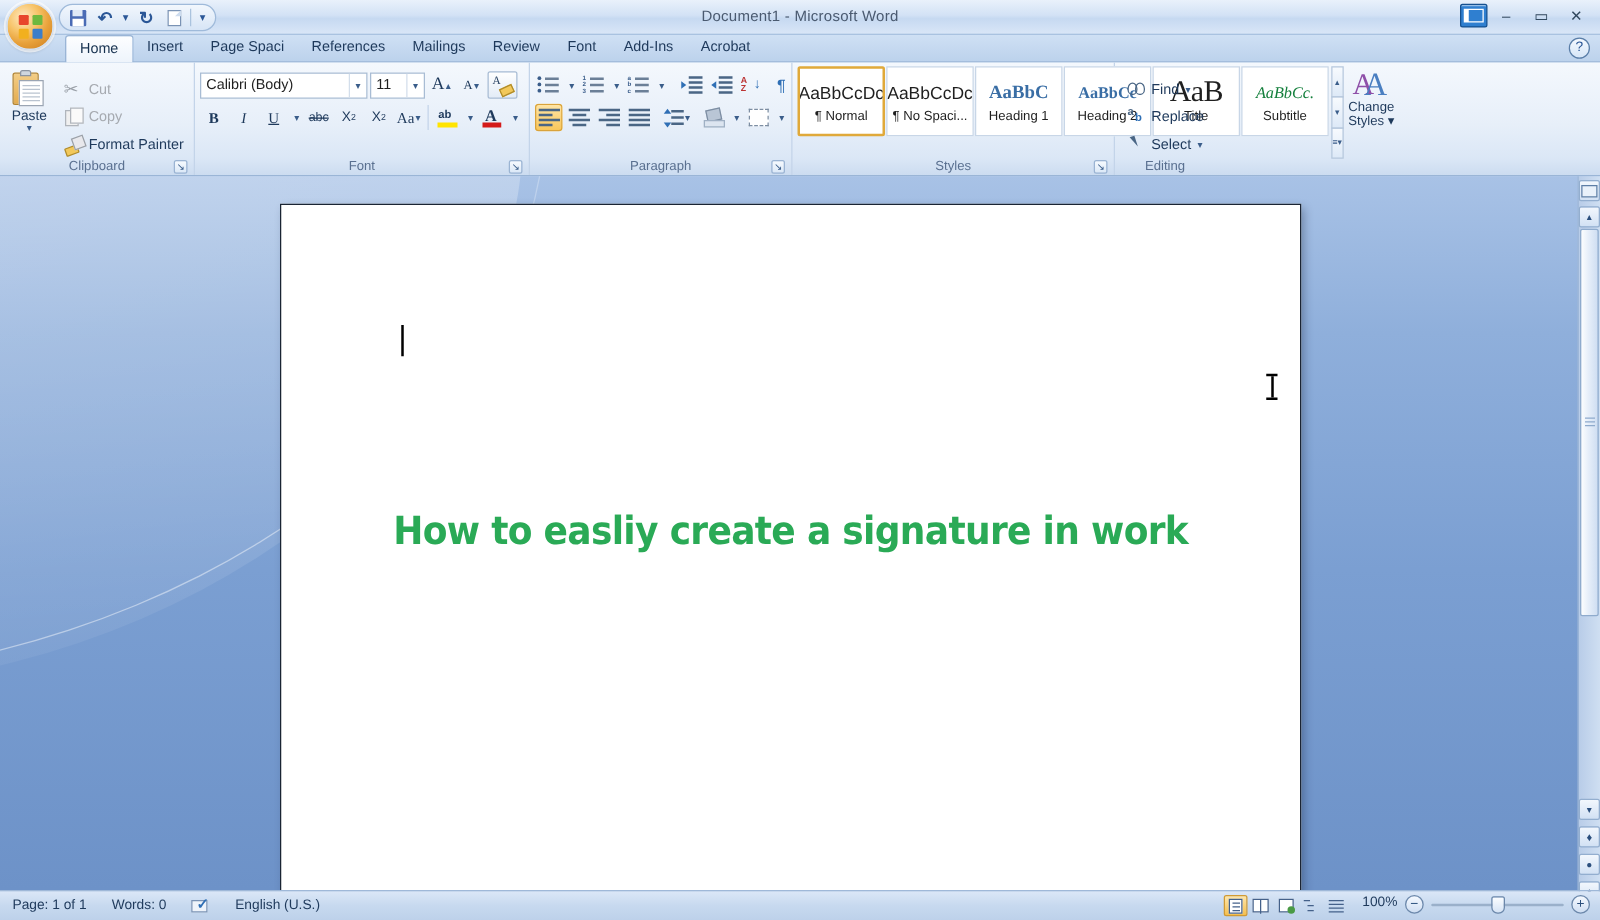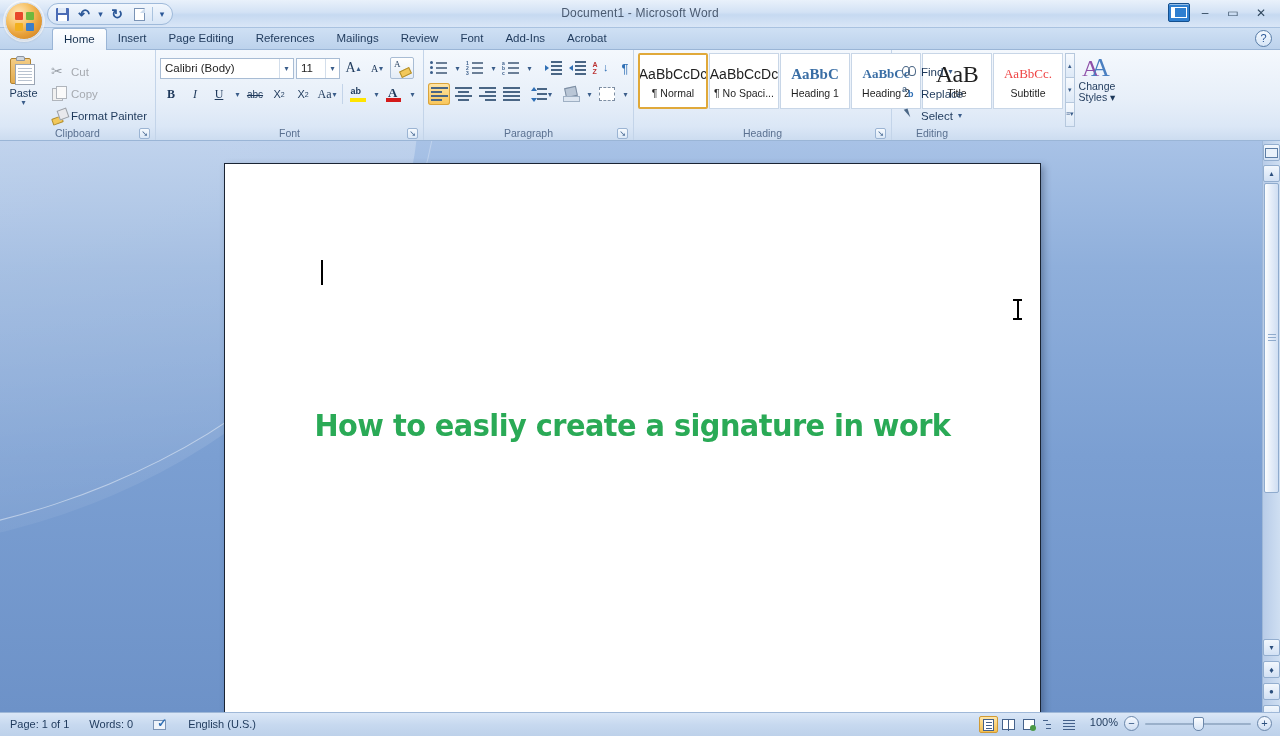--- a/index.html
+++ b/index.html
@@ -256,21 +256,21 @@
   .style-card {
     width: 70px; height: 56px; background: #fff; border: 1px solid #c8d6e7;
     margin-right: 1px; display: flex; flex-direction: column;
     align-items: center; justify-content: center; overflow: hidden;
   }
   .style-card.sel { border: 2px solid #e0a93a; box-shadow: 0 0 0 1px #fff inset; border-radius: 2px; }
   .sc-sample { font-size: 14px; color: #1f1f1f; white-space: nowrap; line-height: 20px; text-align: right; }
   .sc-name { font-size: 10.5px; color: #1f1f1f; white-space: nowrap; margin-top: 3px; }
   .sc-sample.h { color: #3a6ea5; font-weight: bold; font-family: "Liberation Serif", serif; font-size: 15px; }
   .sc-sample.t { color: #1f1f1f; font-family: "Liberation Serif", serif; font-size: 24px; letter-spacing: -.5px; }
-  .sc-sample.s { color: #ef4444; font-family: "Liberation Serif", serif; font-size: 13px; }
+  .sc-sample.s { color: #15803d; font-style: italic; font-family: "Liberation Serif", serif; font-size: 13px; }
   .gallery-scroll { display: flex; flex-direction: column; width: 15px; margin-left: 1px; }
   .gs-btn {
     flex: 1; border: 1px solid #b6c8dd; background: linear-gradient(to bottom,#f7fafe,#dde9f7);
     font-size: 7px; color: #3a5d8a; display: flex; align-items: center; justify-content: center;
     margin-bottom: -1px;
   }
   .change-styles {
     width: 56px; display: flex; flex-direction: column; align-items: center;
     padding-top: 2px; margin-left: 4px; border-radius: 3px;
   }
@@ -473,21 +473,21 @@
       </div>
     <div class="qat-sep"></div>
     <div class="qat-btn" style="width:12px">
         <span class="qat-drop">▾</span>
       </div>
   </div>
 
   <div id="tabstrip">
     <div class="tab active">Home</div>
     <div class="tab">Insert</div>
-    <div class="tab">Page Editing</div>
+    <div class="tab">Page Spaci</div>
     <div class="tab">References</div>
     <div class="tab">Mailings</div>
     <div class="tab">Review</div>
     <div class="tab">Font</div>
     <div class="tab">Add-Ins</div>
     <div class="tab">Acrobat</div>
     <div class="help-btn">?</div>
   </div>
 
   <div id="ribbon">
@@ -773,21 +773,21 @@
         <div class="change-styles">
           <span class="cs-ico">
               <span class="a1">A</span>
               <span class="a2">A</span>
             </span>
           <span class="cs-text">Change</span>
           <span class="cs-text">Styles ▾</span>
         </div>
       </div>
       <div class="group-label">
-        <span>Heading</span>
+        <span>Styles</span>
         <span class="dialog-launcher">↘</span>
       </div>
     </div>
 
     <div class="group" id="grp-editing">
       <div class="group-body">
         <div class="clip-col" style="padding-left:2px">
           <div class="cmd">
             <span class="ico-find"></span>
             <span>Find</span>

